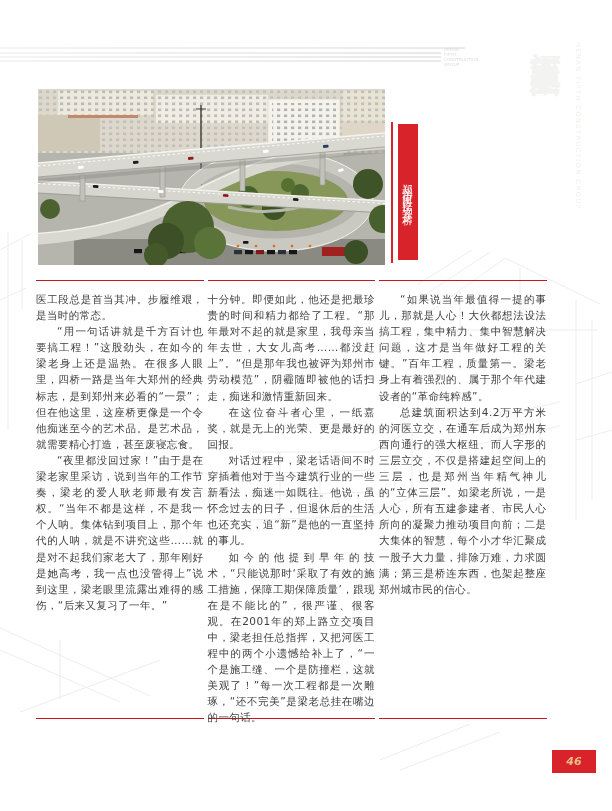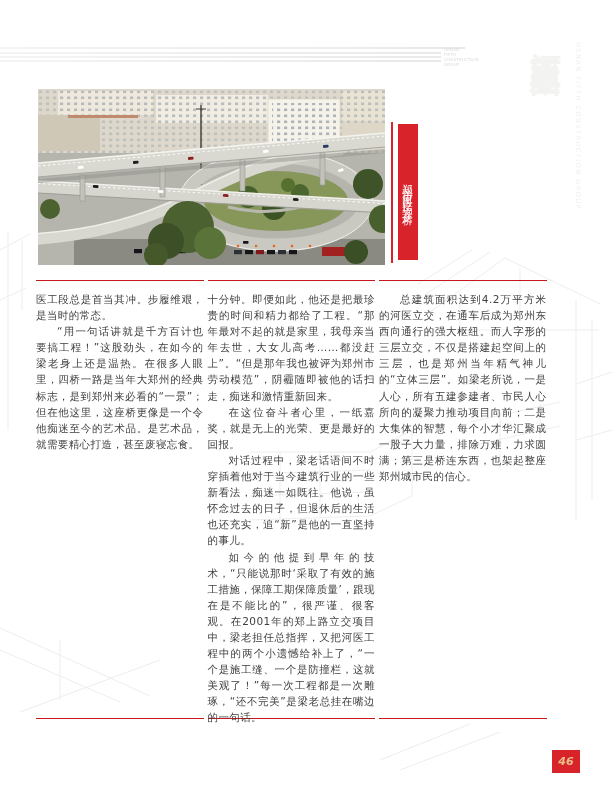--- a/index.html
+++ b/index.html
@@ -29,21 +29,21 @@
          color:#ffffff;writing-mode:vertical-rl;font-size:10.5px;letter-spacing:3.5px;
          display:flex;align-items:center;justify-content:center;}
   
   .cols{position:absolute;left:36px;top:280px;width:537px;display:flex;gap:4px;z-index:3;}
   .col{width:167.5px;height:439px;box-sizing:border-box;padding-top:10px;
        border-top:1.5px solid #c8161d;border-bottom:1.5px solid #c8161d;}
   .col p{margin:0;font-size:10.5px;line-height:16.1px;letter-spacing:.4px;color:#3e3e3e;
          text-align:justify;text-indent:2em;}
   .col p.cont{text-indent:0;}
   
-  .pagenum{position:absolute;left:552px;top:750px;width:28px;height:23px;background:#d8232a;z-index:3;
+  .pagenum{position:absolute;left:552px;top:750px;width:44px;height:23px;background:#d8232a;z-index:3;
            color:#eabe87;font-style:italic;font-size:11px;font-weight:bold;
            display:flex;align-items:center;justify-content:center;}
 </style>
 </head>
 <body>
 
 <div class="page">
 
   <svg class="bg-sketch" viewBox="0 0 612 811" fill="none" stroke="#ededed" stroke-width="1">
     <path d="M8,232 L8,430 M22,240 L22,310 M0,250 L30,234 M0,300 L26,288"></path>
@@ -179,27 +179,29 @@
     </svg>
   </div>
 
   <div class="vrule"></div>
   <div class="badge">郑州市河医广场立交桥</div>
 
   <div class="cols">
     <div class="col">
       <p class="cont">医工段总是首当其冲。步履维艰，是当时的常态。</p>
       <p>“用一句话讲就是千方百计也要搞工程！”这股劲头，在如今的梁老身上还是温热。在很多人眼里，四桥一路是当年大郑州的经典标志，是到郑州来必看的“一景”；但在他这里，这座桥更像是一个令他痴迷至今的艺术品。是艺术品，就需要精心打造，甚至废寝忘食。</p>
+      <p>“夜里都没回过家！”由于是在梁老家里采访，说到当年的工作节奏，梁老的爱人耿老师最有发言权。“当年不都是这样，不是我一个人呐。集体钻到项目上，那个年代的人呐，就是不讲究这些……就是对不起我们家老大了，那年刚好是她高考，我一点也没管得上”说到这里，梁老眼里流露出难得的感伤，“后来又复习了一年。”</p>
     </div>
     <div class="col">
       <p class="cont">十分钟。即便如此，他还是把最珍贵的时间和精力都给了工程。“那年最对不起的就是家里，我母亲当年去世，大女儿高考……都没赶上”。“但是那年我也被评为郑州市劳动模范”，阴霾随即被他的话扫走，痴迷和激情重新回来。</p>
       <p>在这位奋斗者心里，一纸嘉奖，就是无上的光荣、更是最好的回报。</p>
       <p>对话过程中，梁老话语间不时穿插着他对于当今建筑行业的一些新看法，痴迷一如既往。他说，虽怀念过去的日子，但退休后的生活也还充实，追“新”是他的一直坚持的事儿。</p>
       <p>如今的他提到早年的技术，“只能说那时‘采取了有效的施工措施，保障工期保障质量’，跟现在是不能比的”，很严谨、很客观。在2001年的郑上路立交项目中，梁老担任总指挥，又把河医工程中的两个小遗憾给补上了，“一个是施工缝、一个是防撞栏，这就美观了！”每一次工程都是一次雕琢，“还不完美”是梁老总挂在嘴边的一句话。</p>
     </div>
     <div class="col">
+      <p>“如果说当年最值得一提的事儿，那就是人心！大伙都想法设法搞工程，集中精力、集中智慧解决问题，这才是当年做好工程的关键。”百年工程，质量第一。梁老身上有着强烈的、属于那个年代建设者的“革命纯粹感”。</p>
       <p>总建筑面积达到4.2万平方米的河医立交，在通车后成为郑州东西向通行的强大枢纽。而人字形的三层立交，不仅是搭建起空间上的三层，也是郑州当年精气神儿的“立体三层”。如梁老所说，一是人心，所有五建参建者、市民人心所向的凝聚力推动项目向前；二是大集体的智慧，每个小才华汇聚成一股子大力量，排除万难，力求圆满；第三是桥连东西，也架起整座郑州城市民的信心。</p>
     </div>
   </div>
 
   <div class="pagenum">46</div>
 
 </div>
 
 </body></html>

